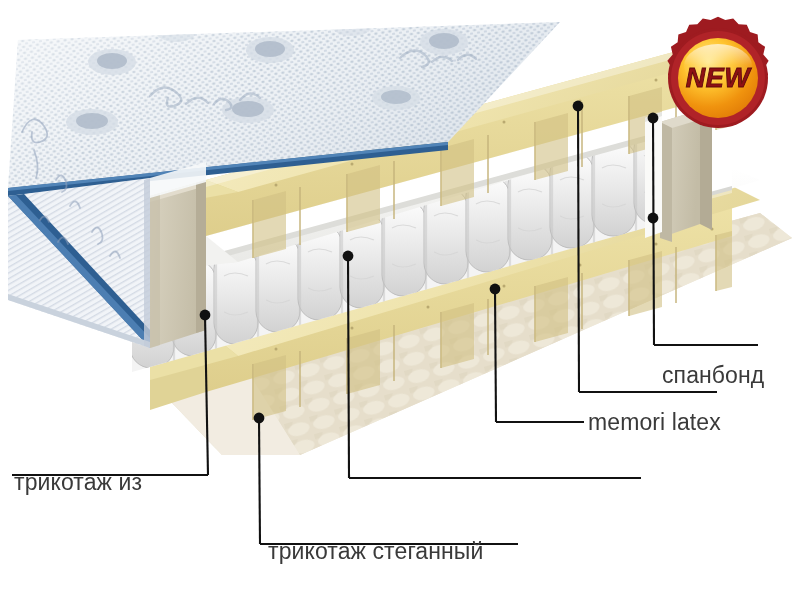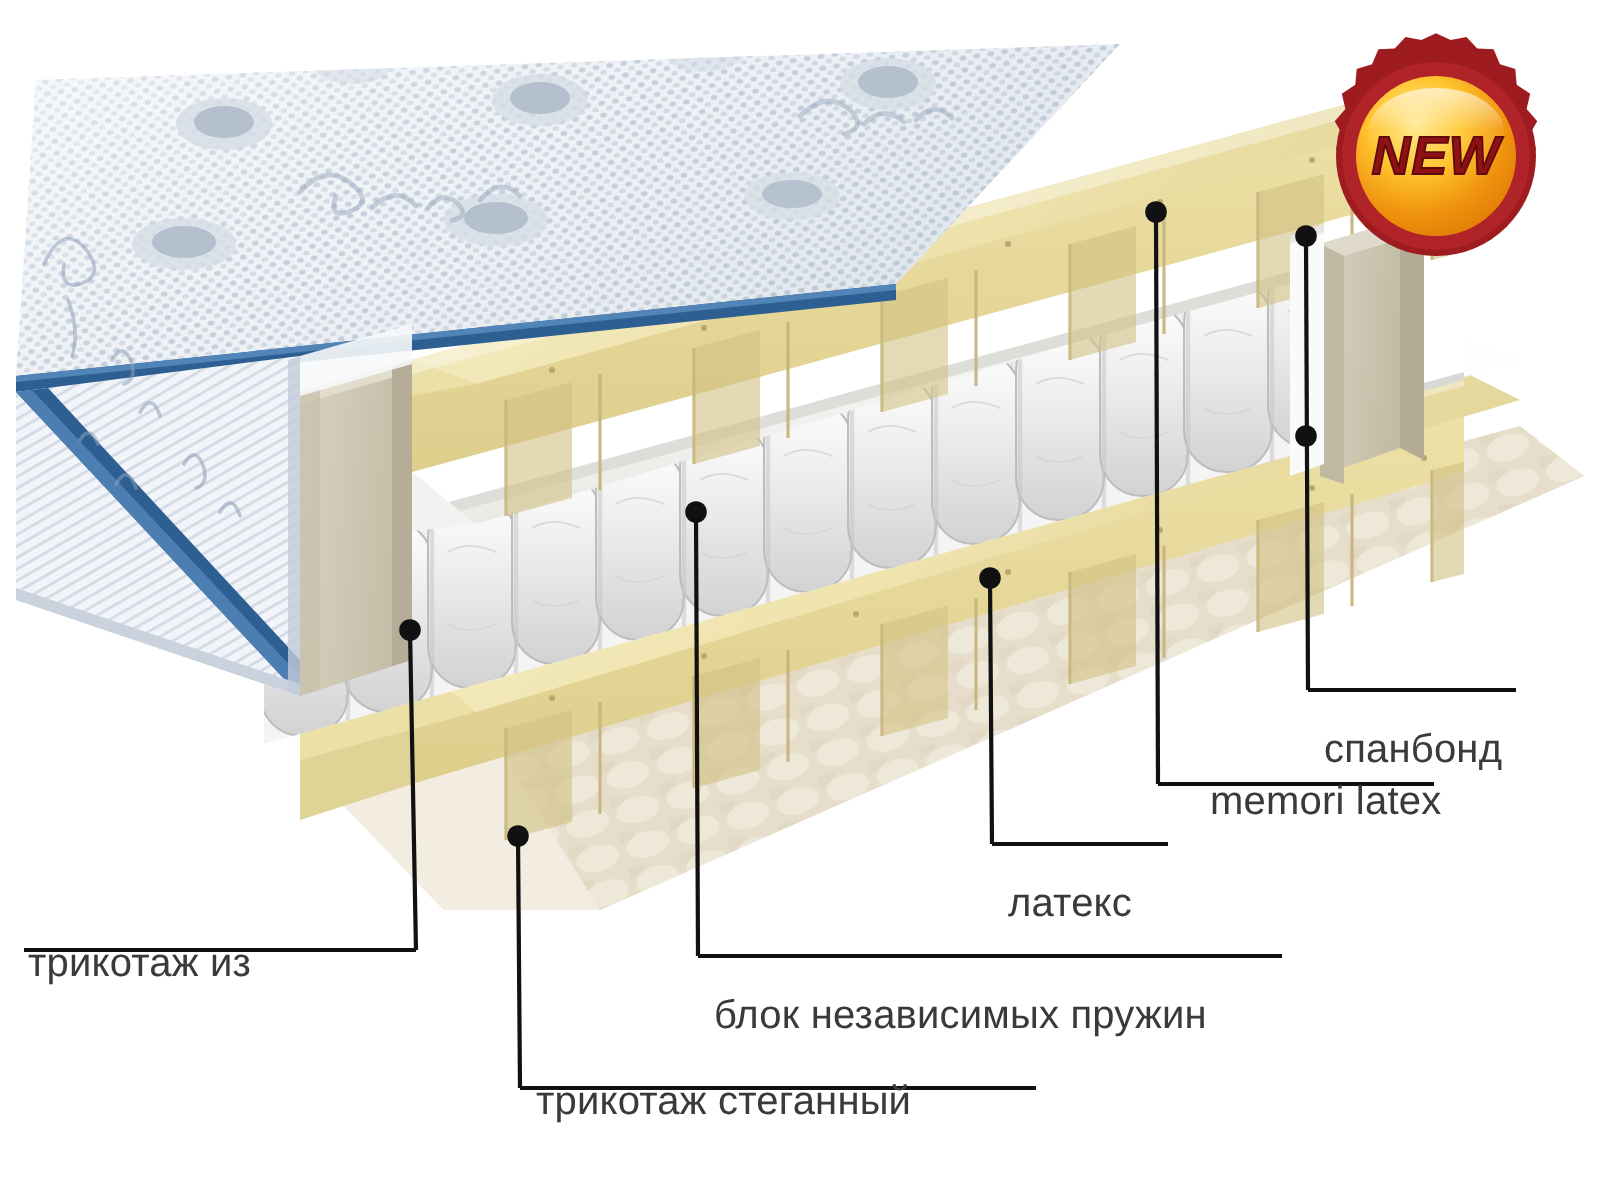--- a/index.html
+++ b/index.html
@@ -17,21 +17,21 @@
     height: 600px;
     background: #ffffff;
     overflow: hidden;
   }
   #art { position: absolute; left: 0; top: 0; width: 800px; height: 600px; }
 
   
   .label {
     position: absolute;
     color: #3a3a3a;
-    font-size: 20px;
+    font-size: 23px;
     line-height: 23px;
     white-space: pre;
     letter-spacing: 0.1px;
   }
   .label.two-line { line-height: 23.5px; }
   .lbl-text { display: block; }
 </style>
 </head>
 <body>
 
@@ -433,29 +433,23 @@
 
   <div class="label two-line" style="left:14px; top:424px;">
     <span class="lbl-text">трикотаж из</span>
   </div>
 
   <div class="label two-line" style="left:268px; top:493px;">
     <span class="lbl-text">трикотаж стеганный</span>
     
   </div>
 
-  <div class="label" style="left:357px; top:451px;">
-    <span class="lbl-text">блок независимых пружин</span>
-  </div>
-
-  <div class="label" style="left:504px; top:395px;">
-    <span class="lbl-text">латекс</span>
-  </div>
-
-  <div class="label" style="left:588px; top:344px;margin-left:17px;">
+
+
+  <div class="label" style="left:588px; top:365px;">
     <span class="lbl-text">memori latex</span>
   </div>
 
   <div class="label" style="left:662px; top:318px;">
     <span class="lbl-text">спанбонд</span>
   </div>
 
 </div>
 
 </body></html>

